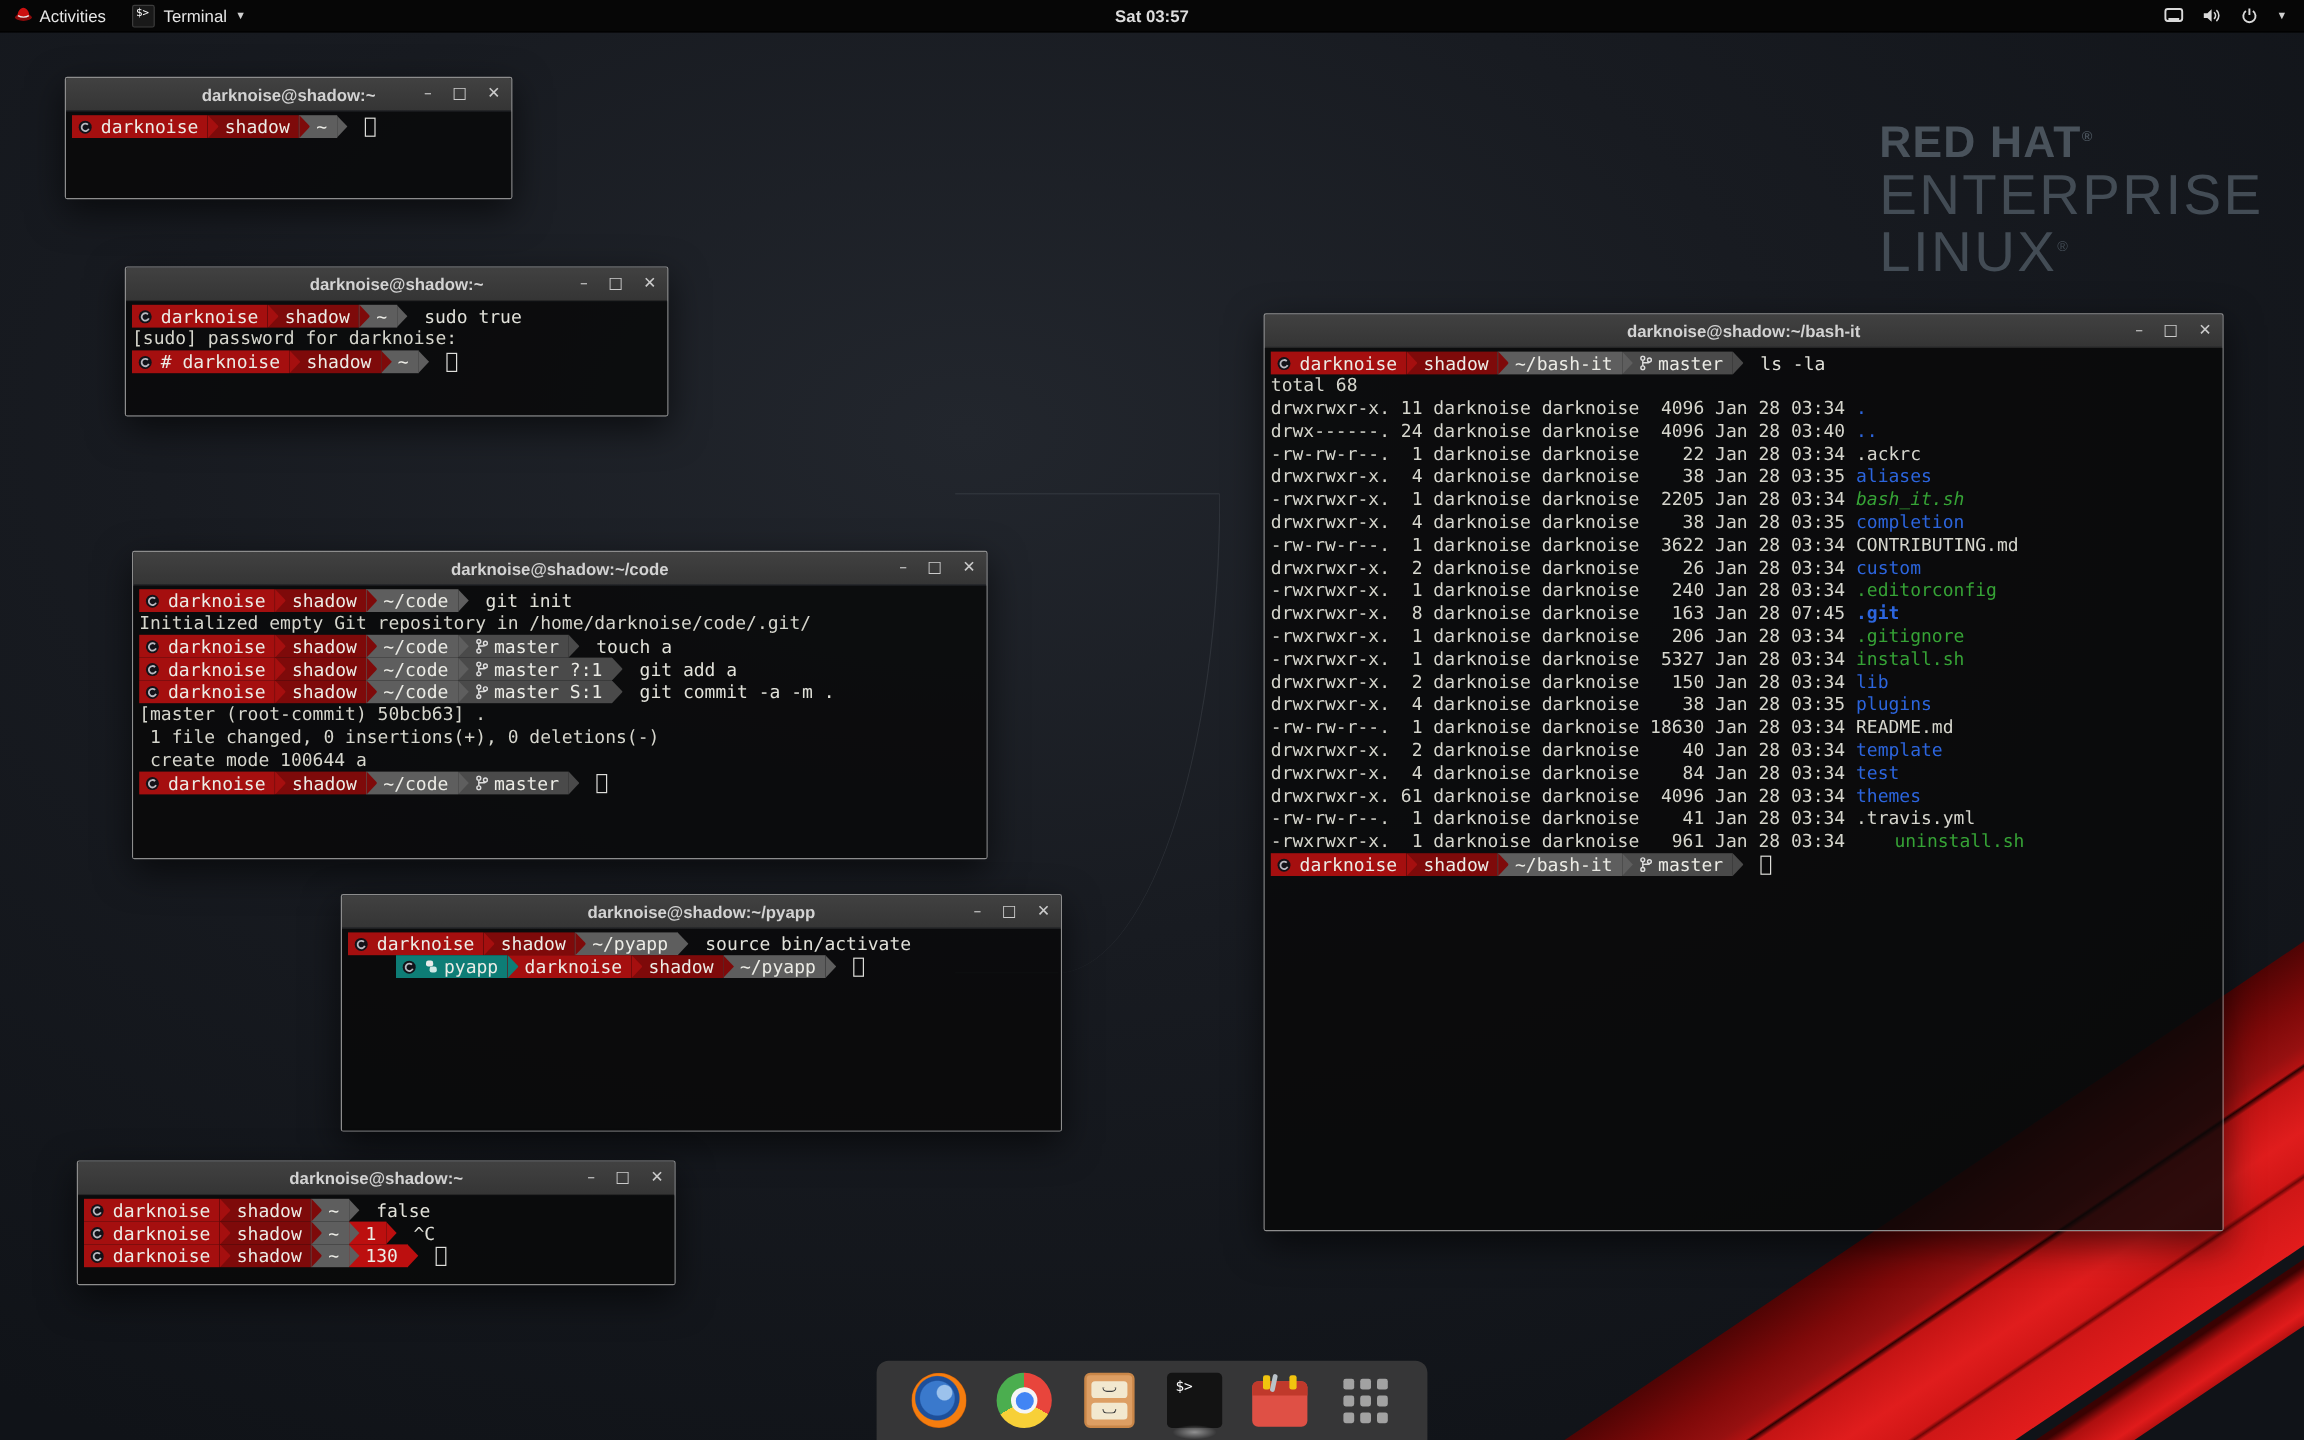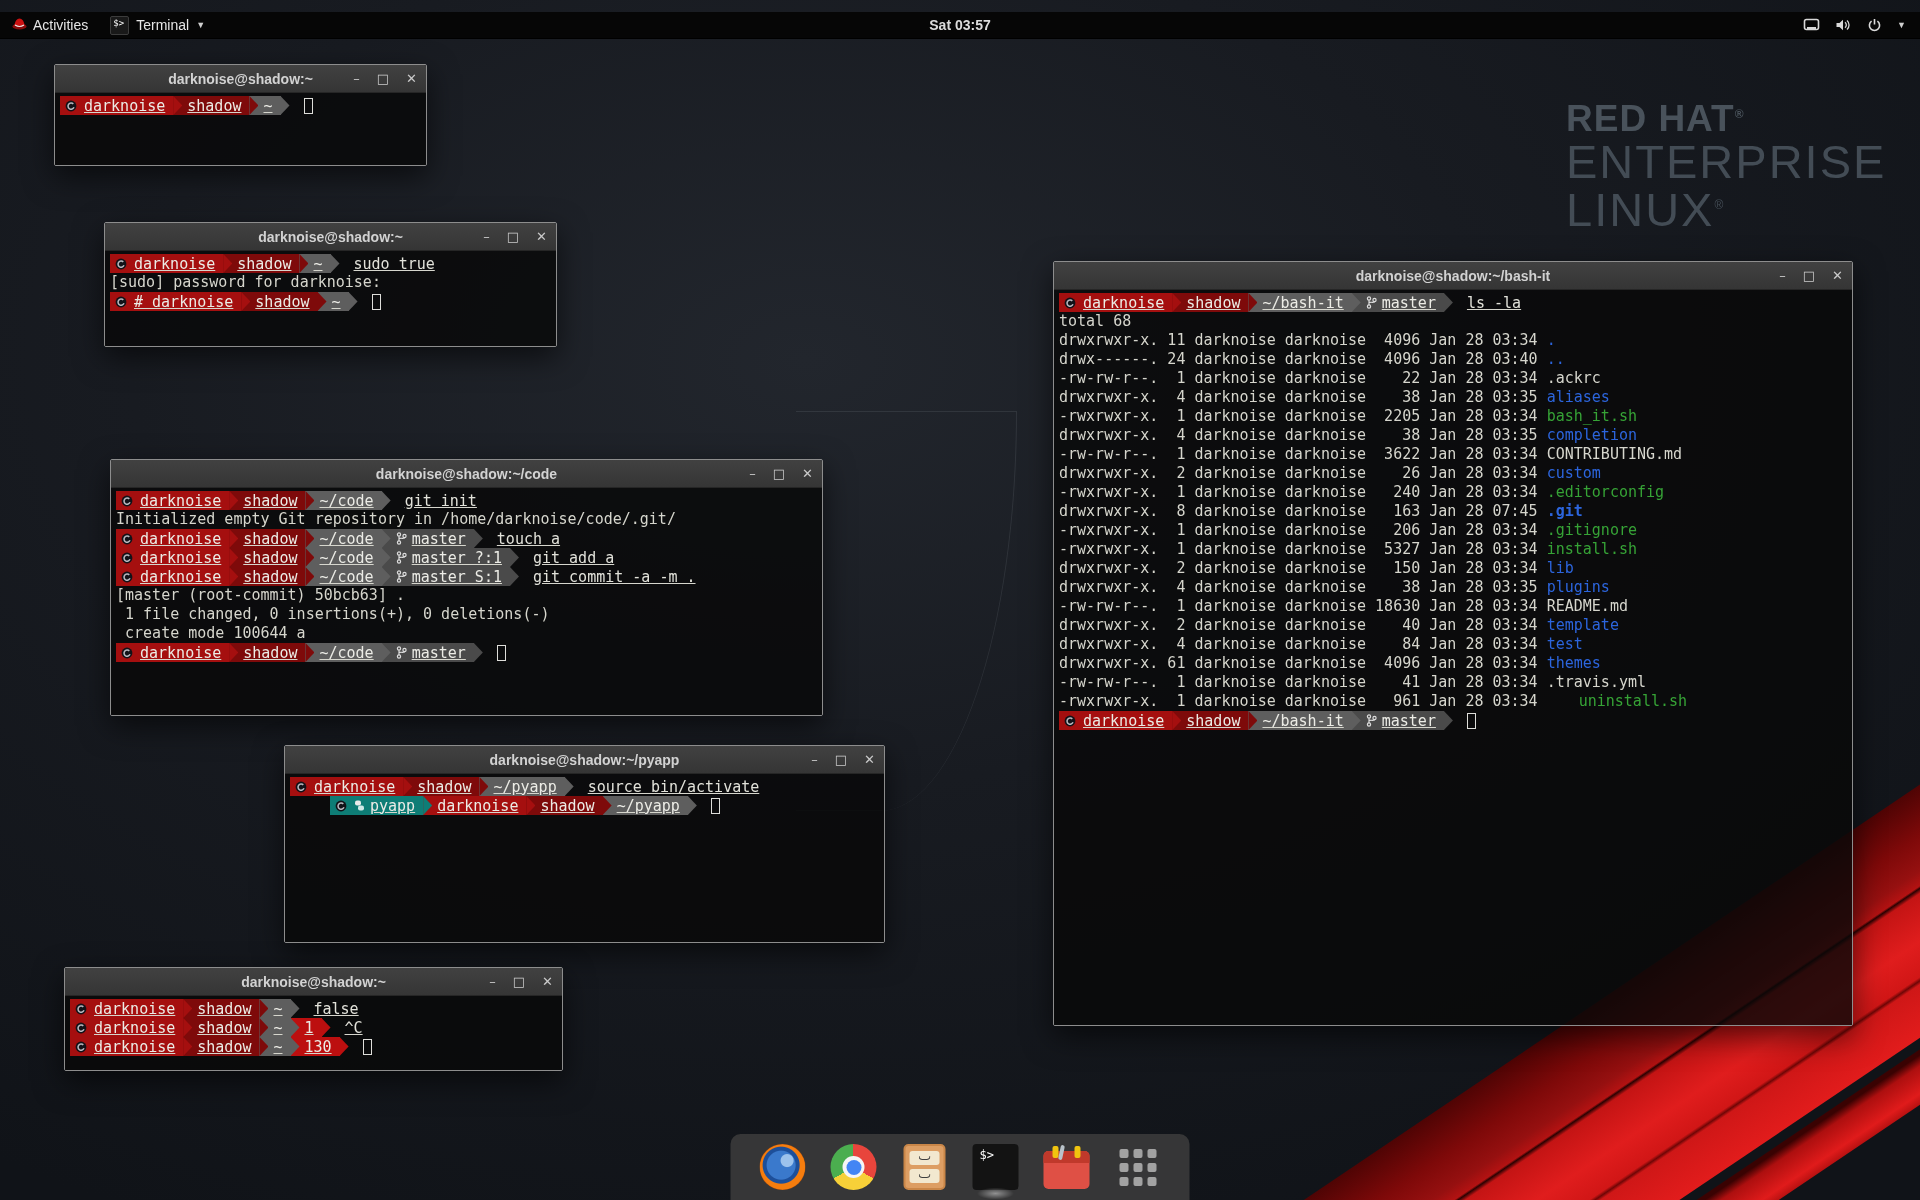--- a/index.html
+++ b/index.html
@@ -23,21 +23,21 @@
   .arc-curve{position:absolute;left:880px;top:411px;width:137px;height:400px;
     border-right:1px solid rgba(205,215,228,0.10);border-bottom-right-radius:137px 400px;}
   .arc-bottom{position:absolute;left:796px;top:810px;width:86px;height:1px;background:rgba(205,215,228,0.08);}
 
   .brand{position:absolute;left:1566px;top:100px;z-index:0;color:#49525b;line-height:1.02;}
   .brand .b1{font-size:37px;font-weight:bold;letter-spacing:1px;}
   .brand .b2,.brand .b3{font-size:47px;font-weight:normal;letter-spacing:2px;color:#434c55;}
   .brand sup{font-size:12px;vertical-align:super;}
 
   
-  .topbar{position:absolute;left:0;top:12px;width:100%;height:27px;background:#060606;z-index:10;
+  .topbar{position:absolute;left:0;top:0;width:100%;height:27px;background:#060606;z-index:10;
     display:flex;align-items:center;color:#e6e6e6;font-size:14px;border-bottom:1px solid #000;}
   .tb-left{display:flex;align-items:center;height:100%;}
   .tb-activities{display:flex;align-items:center;gap:6px;padding:0 12px;height:100%;cursor:default;}
   .tb-appmenu{display:flex;align-items:center;gap:7px;padding:0 10px;height:100%;}
   .tb-appicon{width:19px;height:19px;background:#191919;border:1px solid #3c3c3c;border-radius:2px;
     color:#fff;font-family:"DejaVu Sans Mono",monospace;font-size:9px;line-height:10px;padding:1px 2px;}
   .tb-caret{font-size:9px;color:#cfcfcf;}
   .tb-clock{position:absolute;left:50%;transform:translateX(-50%);font-weight:bold;color:#dcdcdc;}
   .tb-tray{margin-left:auto;display:flex;align-items:center;gap:15px;padding-right:14px;height:100%;}
   .tb-tray svg{display:block;}
@@ -49,21 +49,21 @@
     border-bottom:1px solid #262626;display:flex;align-items:center;position:relative;
     border-radius:2px 2px 0 0;}
   .titlebar .title{flex:1;text-align:center;color:#d2d2d2;font-weight:bold;font-size:14px;
     white-space:nowrap;overflow:hidden;}
   .tbtns{position:absolute;right:9px;top:0;height:100%;display:flex;align-items:center;gap:17px;}
   .tbtn{color:#cbcbcb;font-size:13px;line-height:13px;cursor:default;font-family:"DejaVu Sans",sans-serif;}
   .tcontent{flex:1;background:rgba(9,9,9,0.82);padding:3px 0 0 5px;overflow:hidden;
     font-family:"DejaVu Sans Mono",monospace;font-size:15px;color:#d6d6cd;}
 
   
-  .pline{display:flex;align-items:center;height:19px;white-space:pre;text-decoration:underline;}
+  .pline{display:flex;align-items:center;height:19px;white-space:pre;}
   .seg{display:flex;align-items:center;height:19px;padding:0 8px 0 14px;color:#ecece6;white-space:pre;}
   .seg.first{padding-left:5px;}
   .arr{flex:0 0 9px;width:9px;height:19px;margin-right:-9px;position:relative;z-index:2;
     clip-path:polygon(0 0,100% 50%,0 100%);}
   .arr.last{margin-right:0;}
   .cmd{margin-left:14px;color:#e2e2da;white-space:pre;}
   .cur{width:9px;height:16px;border:1px solid #dededa;margin-left:14px;flex:0 0 9px;}
   .out{height:19px;line-height:19px;white-space:pre;}
   .picon{margin-right:7px;display:inline-flex;}
   .gicon{margin-right:5px;display:inline-flex;}
@@ -276,21 +276,21 @@
                   <circle cx="3" cy="2.5" r="1.6" fill="none" stroke="#ddd" stroke-width="1.2"></circle>
                   <circle cx="3" cy="10.5" r="1.6" fill="none" stroke="#ddd" stroke-width="1.2"></circle>
                   <circle cx="8.5" cy="4" r="1.6" fill="none" stroke="#ddd" stroke-width="1.2"></circle>
                   <path d="M3 4.2 V8.9 M3 7 C3 5.5 8.5 7 8.5 5.7" stroke="#ddd" stroke-width="1.2" fill="none"></path>
                 </svg></span>master</span><span class="arr last" style="background: rgb(74, 74, 74);"></span><span class="cmd">ls -la</span></div>
           <div class="out">total 68</div>
           <div class="out"><span>drwxrwxr-x. 11 darknoise darknoise  4096 Jan 28 03:34 </span><span style="color: rgb(44, 101, 221);">.</span></div>
           <div class="out"><span>drwx------. 24 darknoise darknoise  4096 Jan 28 03:40 </span><span style="color: rgb(44, 101, 221);">..</span></div>
           <div class="out"><span>-rw-rw-r--.  1 darknoise darknoise    22 Jan 28 03:34 </span><span style="color: rgb(214, 214, 205);">.ackrc</span></div>
           <div class="out"><span>drwxrwxr-x.  4 darknoise darknoise    38 Jan 28 03:35 </span><span style="color: rgb(44, 101, 221);">aliases</span></div>
-          <div class="out"><span>-rwxrwxr-x.  1 darknoise darknoise  2205 Jan 28 03:34 </span><span style="color: rgb(54, 163, 54);">bash_it.sh</span></div>
+          <div class="out"><span>-rwxrwxr-x.  1 darknoise darknoise  2205 Jan 28 03:34 </span><span style="color: rgb(54, 163, 54); font-style: italic;">bash_it.sh</span></div>
           <div class="out"><span>drwxrwxr-x.  4 darknoise darknoise    38 Jan 28 03:35 </span><span style="color: rgb(44, 101, 221);">completion</span></div>
           <div class="out"><span>-rw-rw-r--.  1 darknoise darknoise  3622 Jan 28 03:34 </span><span style="color: rgb(214, 214, 205);">CONTRIBUTING.md</span></div>
           <div class="out"><span>drwxrwxr-x.  2 darknoise darknoise    26 Jan 28 03:34 </span><span style="color: rgb(44, 101, 221);">custom</span></div>
           <div class="out"><span>-rwxrwxr-x.  1 darknoise darknoise   240 Jan 28 03:34 </span><span style="color: rgb(54, 163, 54);">.editorconfig</span></div>
           <div class="out"><span>drwxrwxr-x.  8 darknoise darknoise   163 Jan 28 07:45 </span><span style="color: rgb(44, 101, 221); font-weight: bold;">.git</span></div>
           <div class="out"><span>-rwxrwxr-x.  1 darknoise darknoise   206 Jan 28 03:34 </span><span style="color: rgb(54, 163, 54);">.gitignore</span></div>
           <div class="out"><span>-rwxrwxr-x.  1 darknoise darknoise  5327 Jan 28 03:34 </span><span style="color: rgb(54, 163, 54);">install.sh</span></div>
           <div class="out"><span>drwxrwxr-x.  2 darknoise darknoise   150 Jan 28 03:34 </span><span style="color: rgb(44, 101, 221);">lib</span></div>
           <div class="out"><span>drwxrwxr-x.  4 darknoise darknoise    38 Jan 28 03:35 </span><span style="color: rgb(44, 101, 221);">plugins</span></div>
           <div class="out"><span>-rw-rw-r--.  1 darknoise darknoise 18630 Jan 28 03:34 </span><span style="color: rgb(214, 214, 205);">README.md</span></div>

